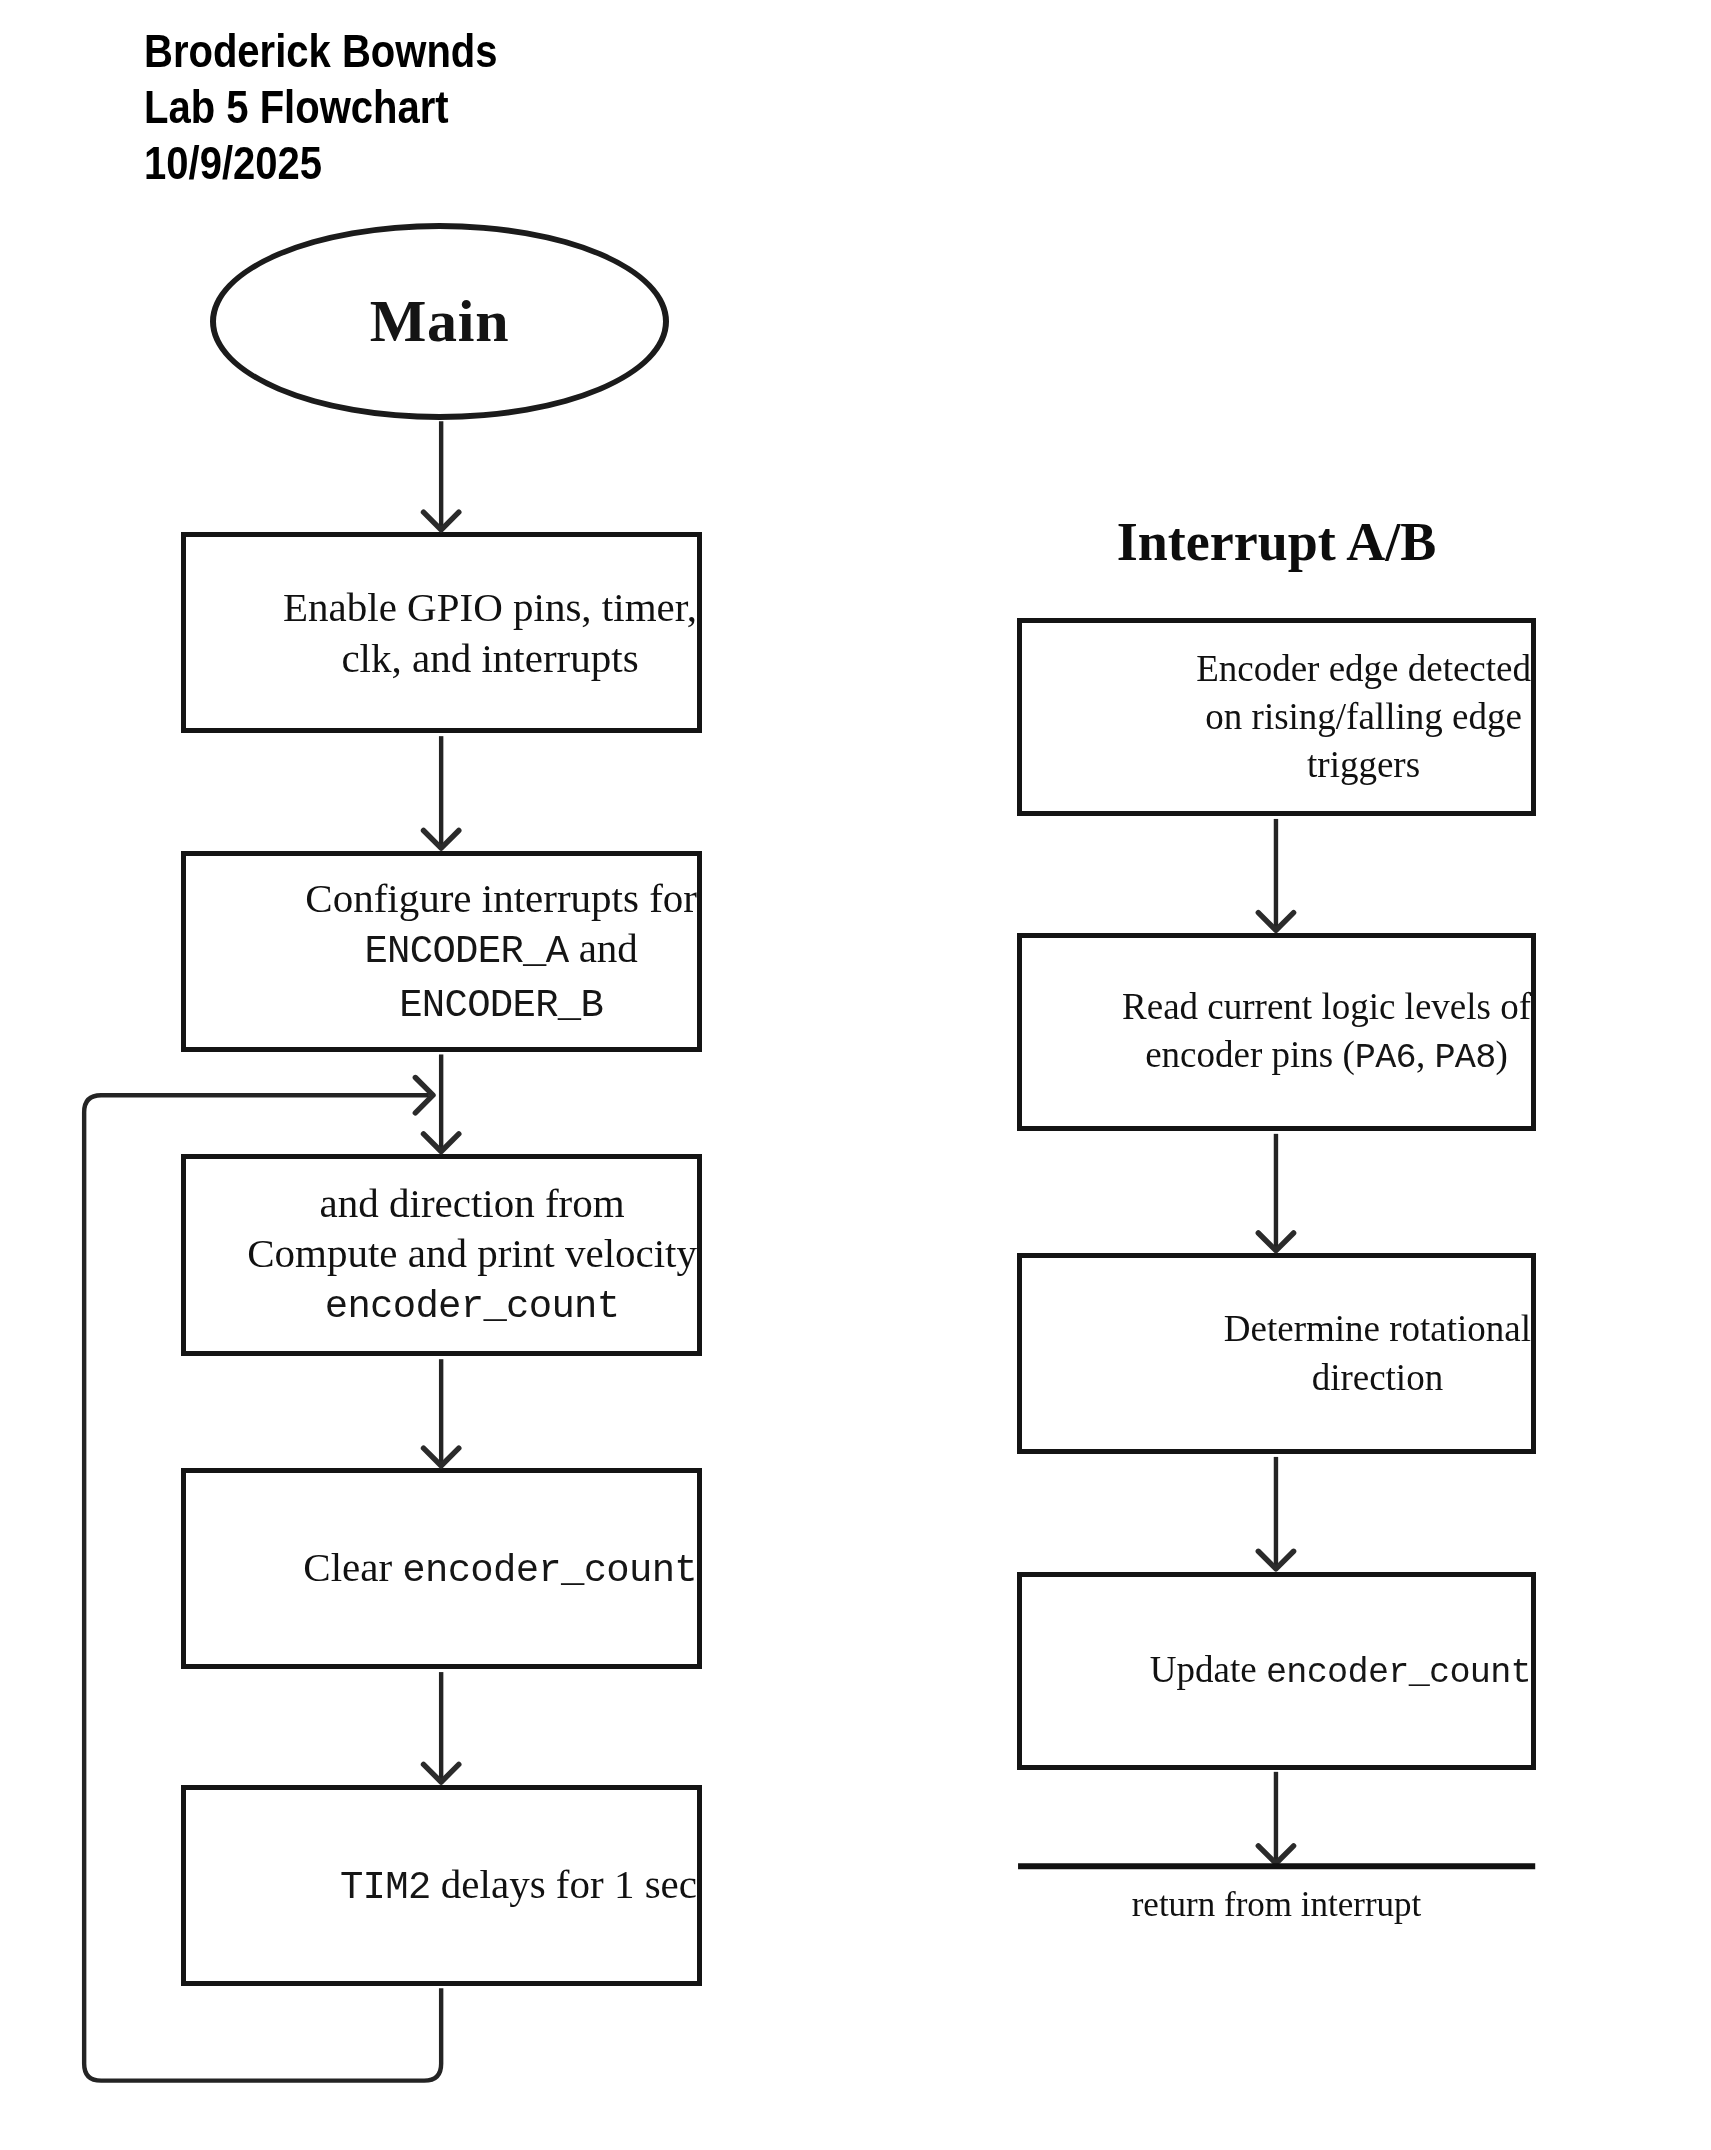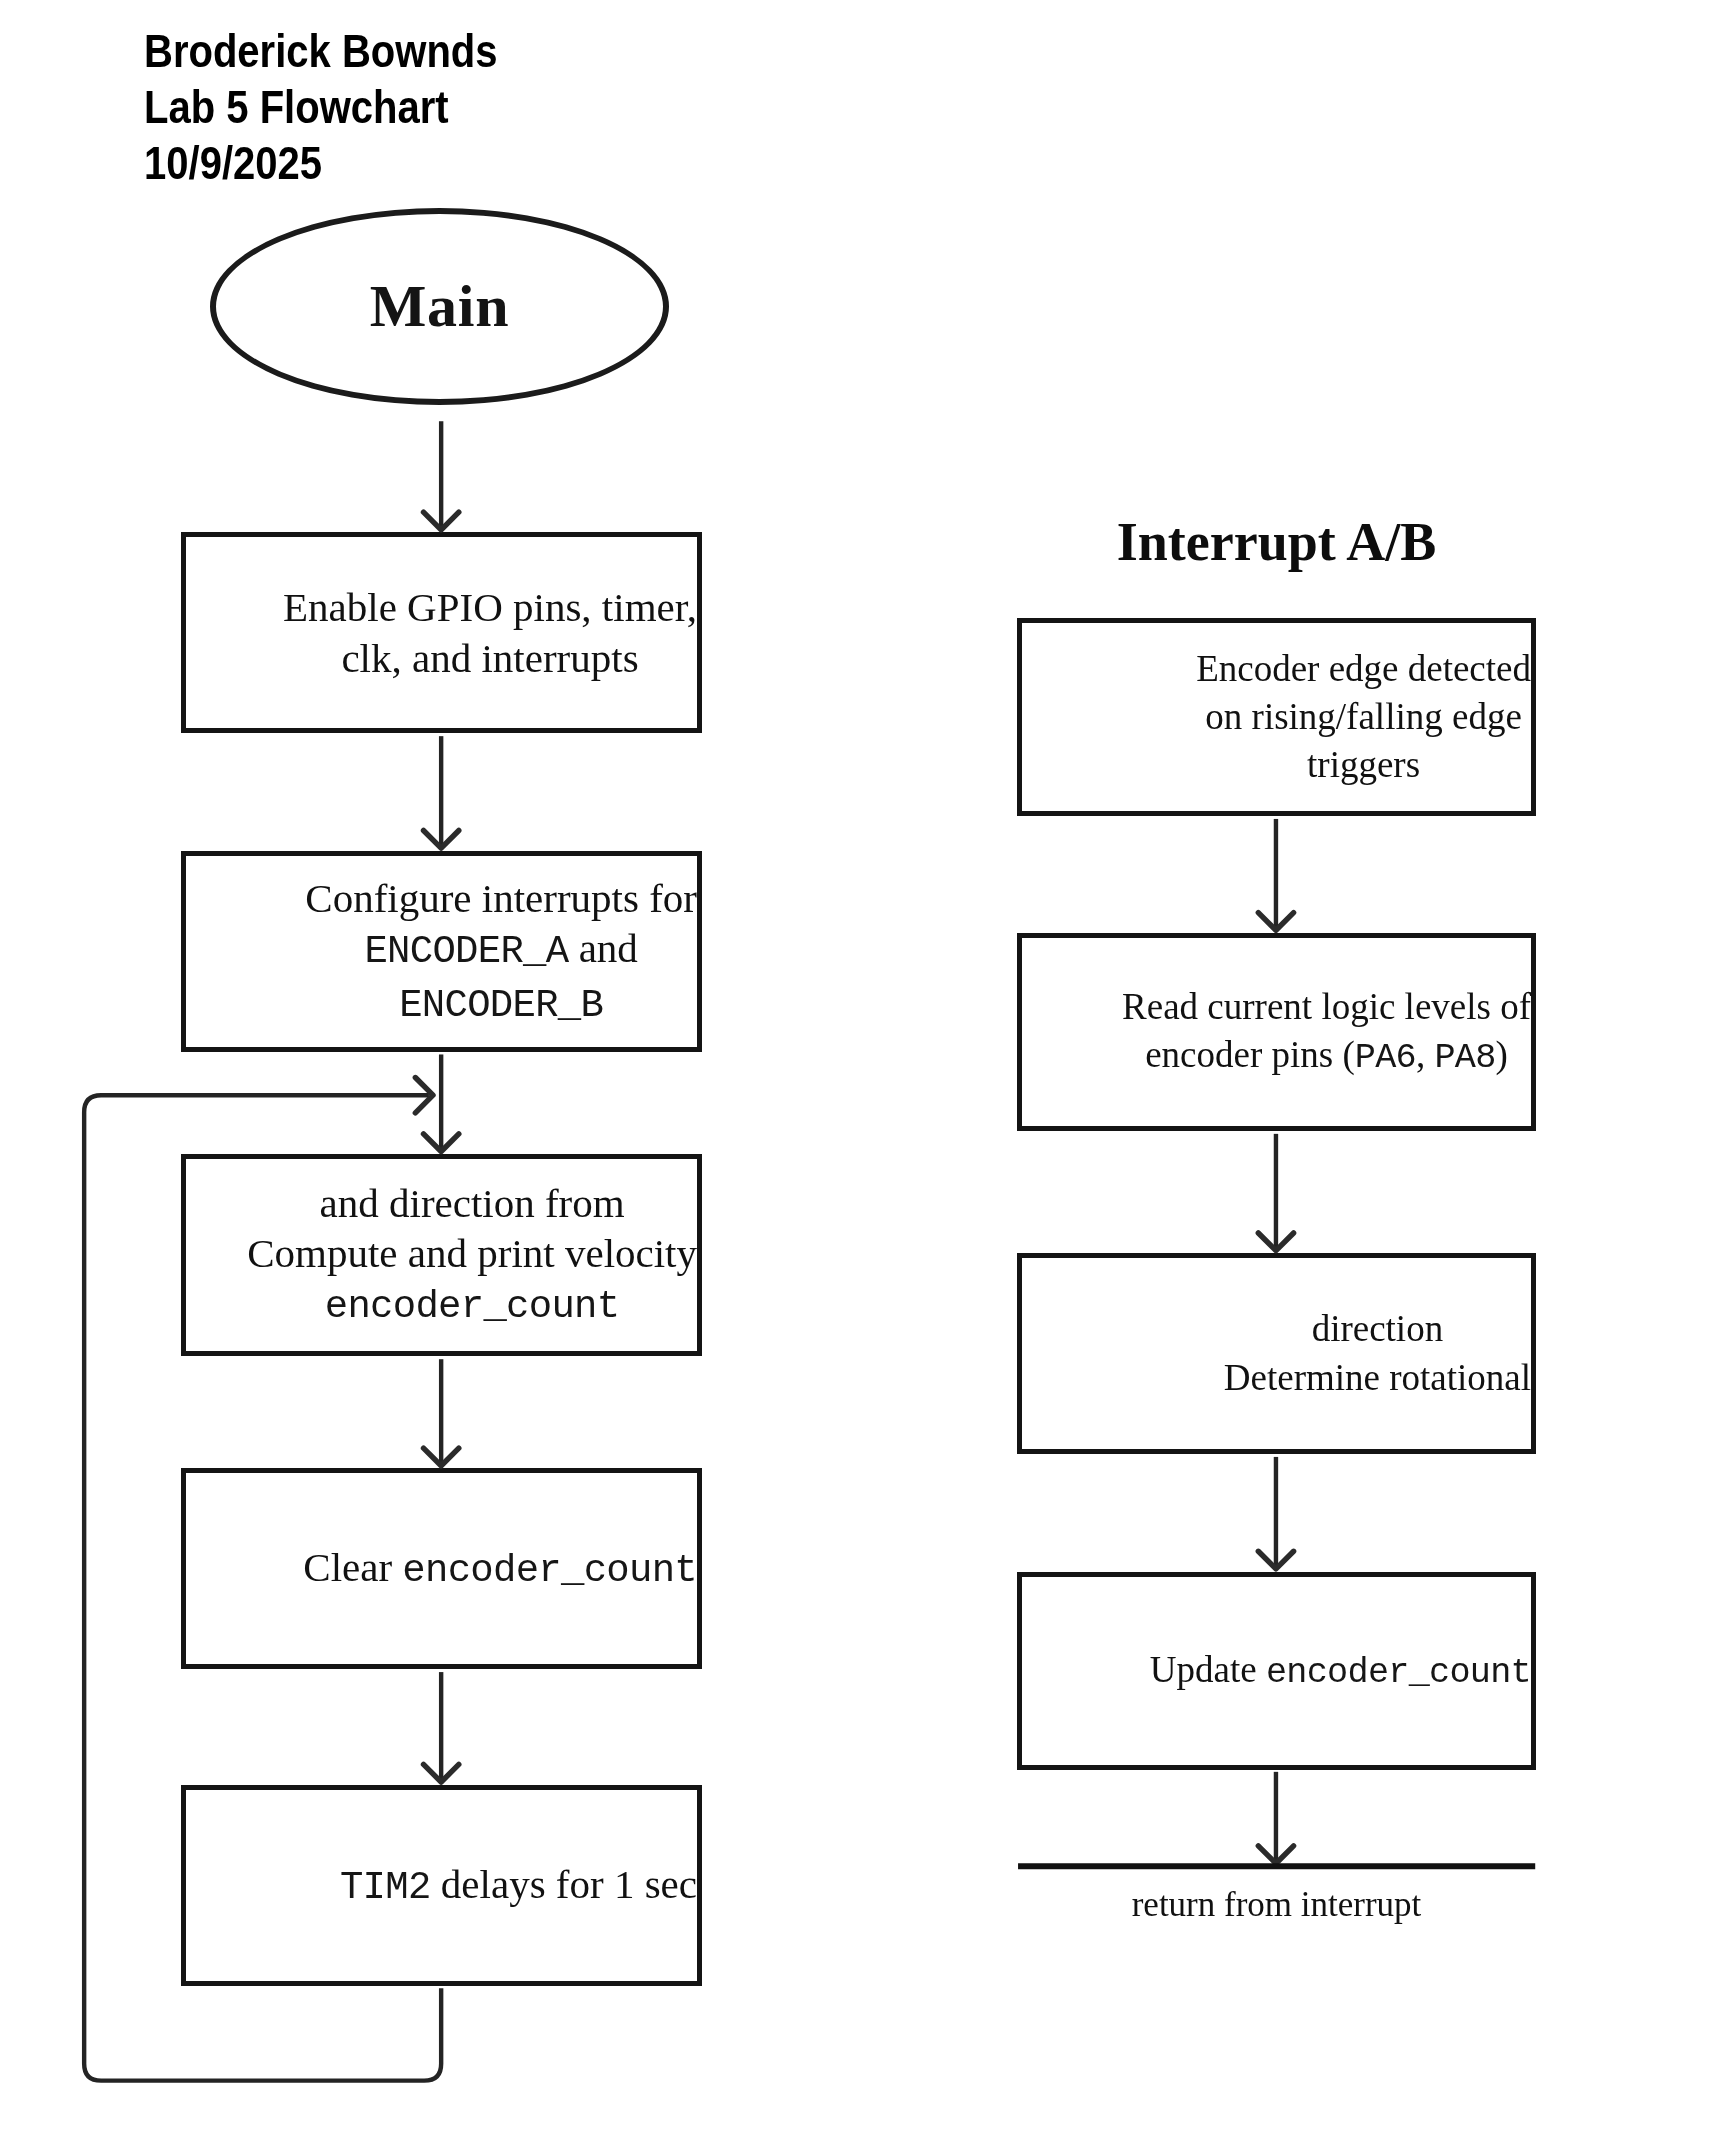--- a/index.html
+++ b/index.html
@@ -9,21 +9,21 @@
   }
   
   .doc-header{
     position:absolute;left:144px;top:23px;
     font-family:"Liberation Sans", sans-serif;font-weight:bold;
     font-size:46px;line-height:56px;color:#000;
     transform:scaleX(0.87);transform-origin:left top;white-space:nowrap;
   }
   
   .terminal{
-    position:absolute;left:210px;top:208px;width:459px;height:197px;
+    position:absolute;left:210px;top:223px;width:459px;height:197px;
     border:6.1px solid #1b1b1b;border-radius:50%;
     display:flex;align-items:center;justify-content:center;
     box-sizing:border-box;background:#fff;
   }
   .terminal .t-label{
     font-weight:bold;font-size:60px;letter-spacing:0.7px;color:#141414;
   }
   
   .process{
     position:absolute;border:5.4px solid #141414;background:#fff;
@@ -118,22 +118,22 @@
     </div>
 </div>
 <div id="box-r2" class="process col-right">
   <div class="tlines">
       <div class="tline"><span>Read current logic levels of</span></div>
       <div class="tline"><span>encoder pins (</span><span class="mono">PA6</span><span>, </span><span class="mono">PA8</span><span>)</span></div>
     </div>
 </div>
 <div id="box-r3" class="process col-right">
   <div class="tlines">
+      <div class="tline"><span>Determine rotational</span></div>
       <div class="tline"><span>direction</span></div>
-      <div class="tline"><span>Determine rotational</span></div>
     </div>
 </div>
 <div id="box-r4" class="process col-right">
   <div class="tlines">
       <div class="tline"><span>Update </span><span class="mono">encoder_count</span></div>
     </div>
 </div>
 
 <div class="return-label">return from interrupt</div>
 

